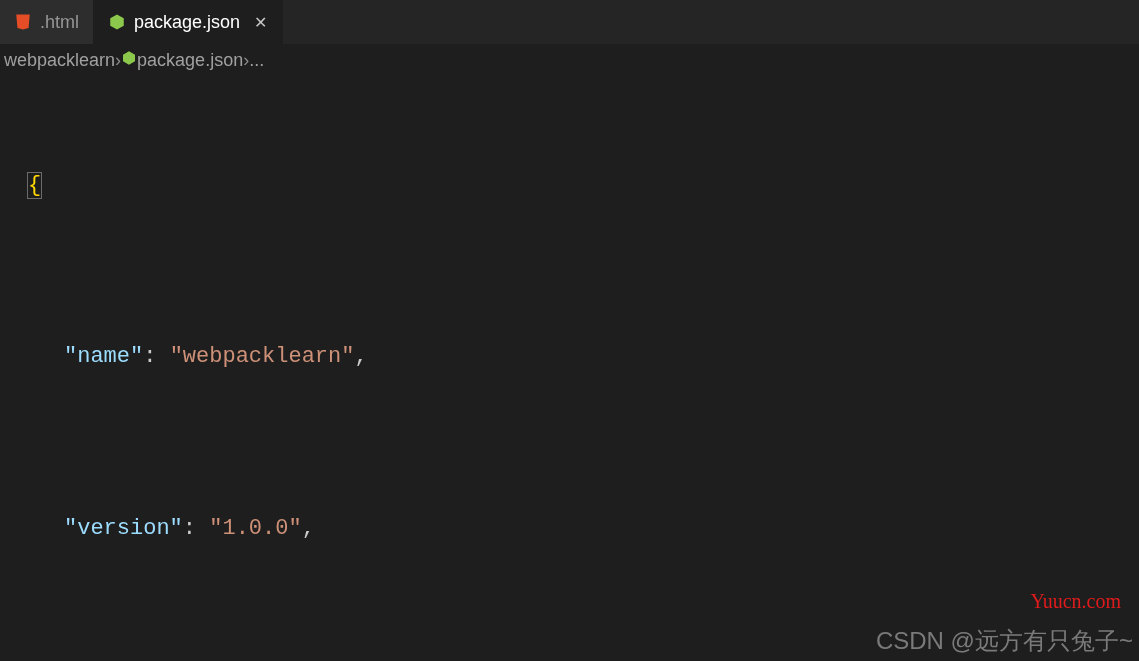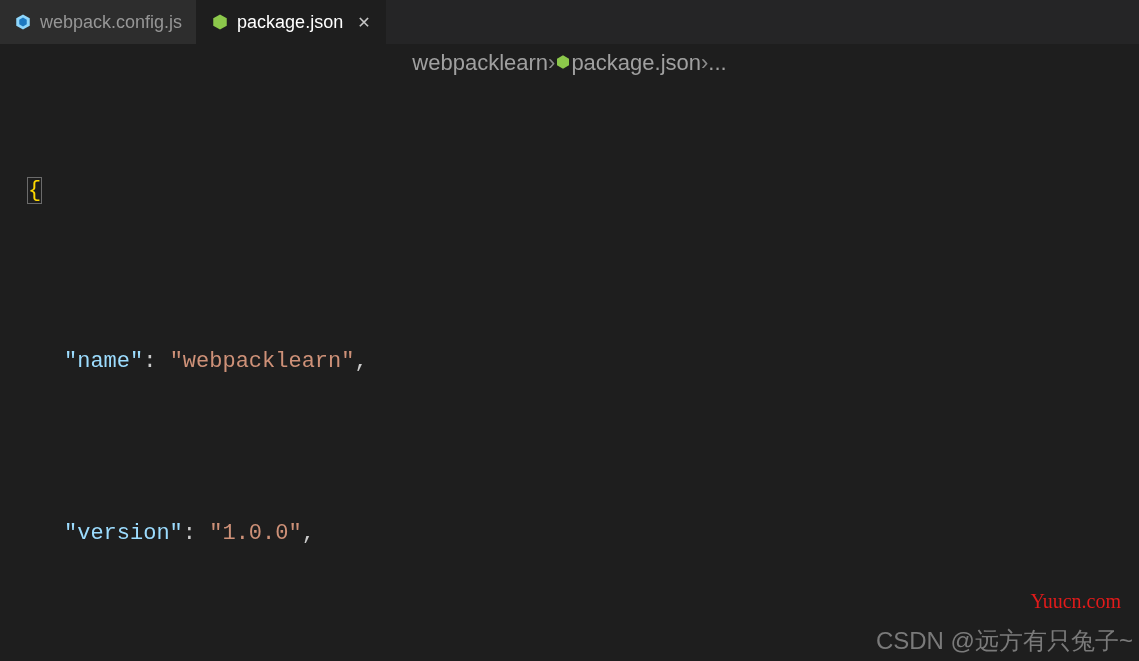--- a/index.html
+++ b/index.html
@@ -35,23 +35,22 @@
     background: #1e1e1e;
     color: #ffffff;
   }
   .tab .icon-wrap { width: 18px; height: 18px; display:flex; align-items:center; justify-content:center; }
   .close-x { color: #c5c5c5; font-size: 16px; margin-left: 6px; }
   .breadcrumb {
     display: flex;
     align-items: center;
     padding: 6px 4px 8px 4px;
     font-family: -apple-system, "Segoe UI", sans-serif;
-    font-size: 22px;
+    font-size: 18px;
     color: #a0a0a0;
-    justify-content: center;
   }
   .breadcrumb .chev { color: #8a8a8a; }
   .editor {
     padding: 0 0 0 28px;
     line-height: 1.95;
     white-space: pre;
     font-size: 22px;
   }
   .indent1 { padding-left: 36px; }
   .brace, .punct { color: #ffd900; }
@@ -77,25 +76,24 @@
   }
   .line { display:block; }
 </style>
 </head>
 <body>
 
 <div class="tab-bar">
   <div class="tab">
     <span class="icon-wrap">
       <svg viewBox="0 0 24 24" width="18" height="18">
-          <polygon fill="#8ed6fb" points="12,2 21,7 21,17 12,22 3,17 3,7"></polygon>
-          <polygon fill="#1c78c0" points="12,6 17,9 17,15 12,18 7,15 7,9"></polygon>
+          <path fill="#e44d26" d="M3 2l1.6 18L12 22l7.4-2L21 2H3z"></path>
         </svg>
     </span>
-    <span>webpack.config.js</span>
+    <span>.html</span>
   </div>
   <div class="tab active">
     <span class="icon-wrap">
       <svg viewBox="0 0 24 24" width="18" height="18">
           <polygon fill="#8cc84b" points="12,2 21,7 21,17 12,22 3,17 3,7"></polygon>
         </svg>
     </span>
     <span>package.json</span>
     <span class="close-x">✕</span>
   </div>

